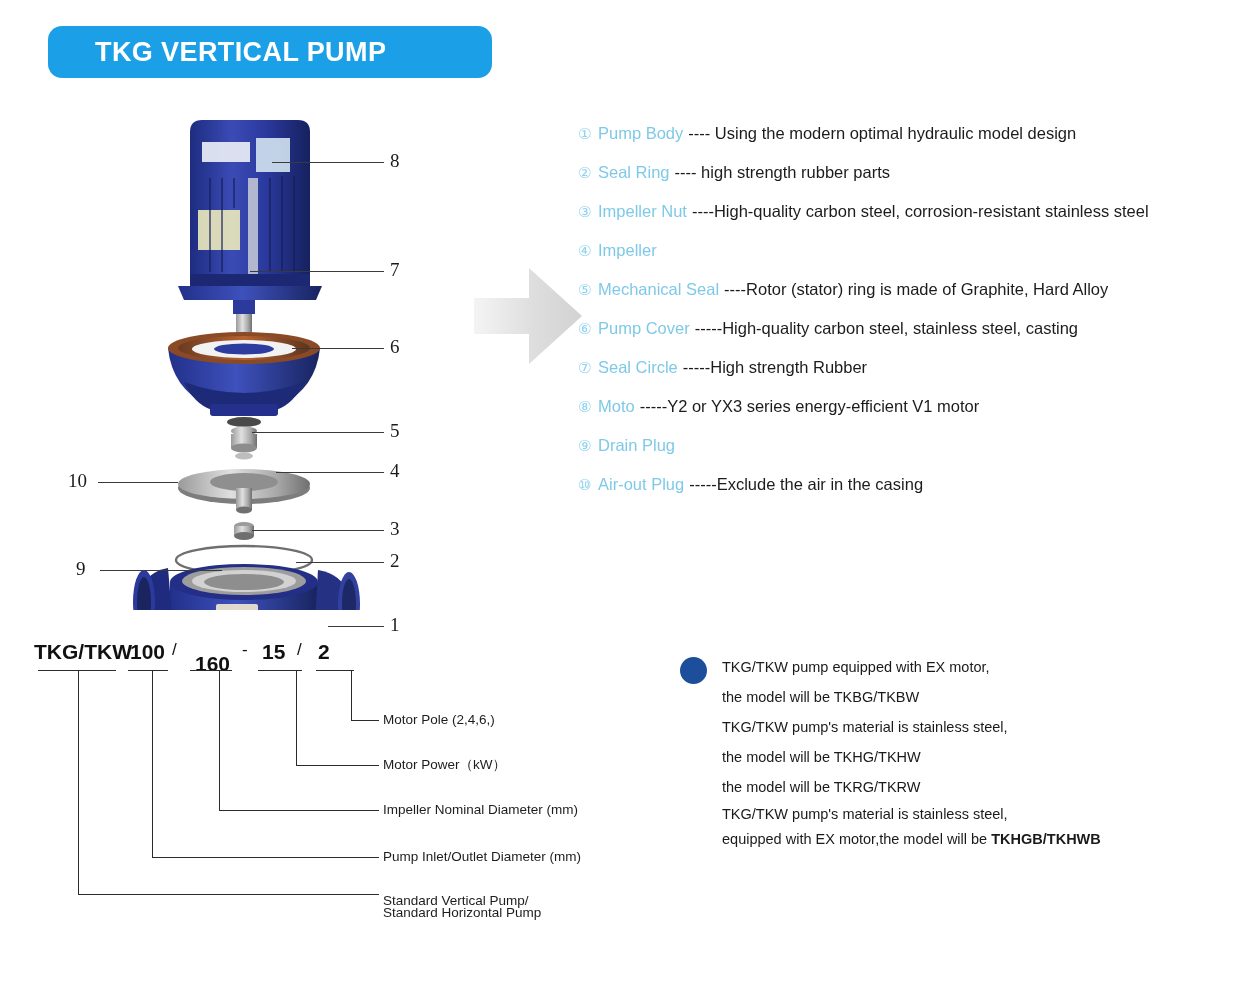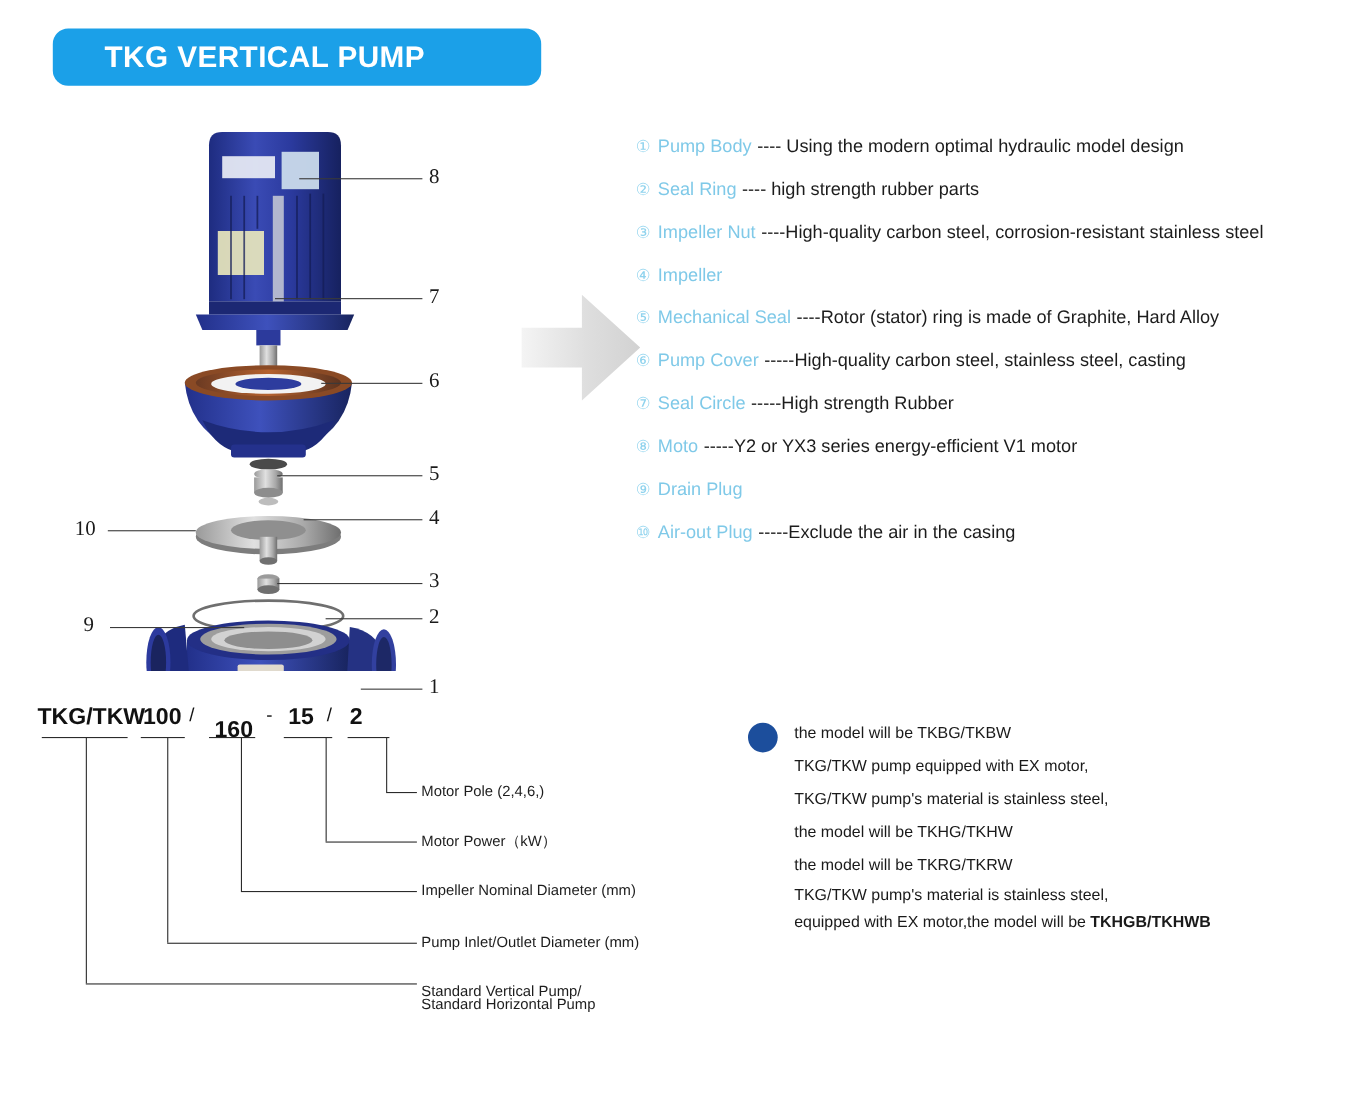--- a/index.html
+++ b/index.html
@@ -426,22 +426,22 @@
     <div class="code-label" style="left:363px; top:218px;">Pump Inlet/Outlet Diameter (mm)</div>
 
     <div class="bracket-seg bracket-v" style="left:58px; top:40px; height:224px;"></div>
     <div class="bracket-seg bracket-h" style="left:58px; top:264px; width:301px;"></div>
     <div class="code-label" style="left:363px; top:262px;">Standard Vertical Pump/</div>
     <div class="code-label" style="left:363px; top:274px;">Standard Horizontal Pump</div>
   </div>
 
   <div id="notes-block">
     <div id="notes-bullet"></div>
+    <div class="note-line">TKG/TKW pump equipped with EX motor,</div>
     <div class="note-line">the model will be TKBG/TKBW</div>
-    <div class="note-line">TKG/TKW pump equipped with EX motor,</div>
     <div class="note-line">TKG/TKW pump's material is stainless steel,</div>
     <div class="note-line">the model will be TKHG/TKHW</div>
     <div class="note-line">the model will be TKRG/TKRW</div>
     <div class="note-line tight">TKG/TKW pump's material is stainless steel,</div>
     <div class="note-line tight"><span>equipped with EX motor,the model will be </span><span class="note-strong">TKHGB/TKHWB</span></div>
   </div>
 
 </div>
 
 </body></html>

